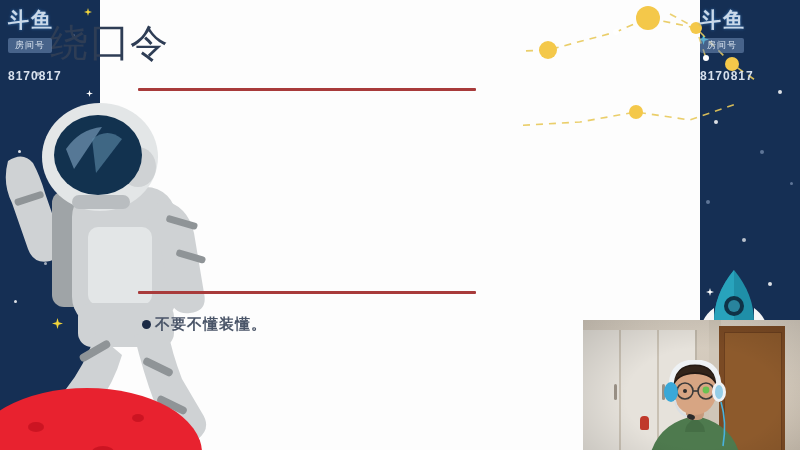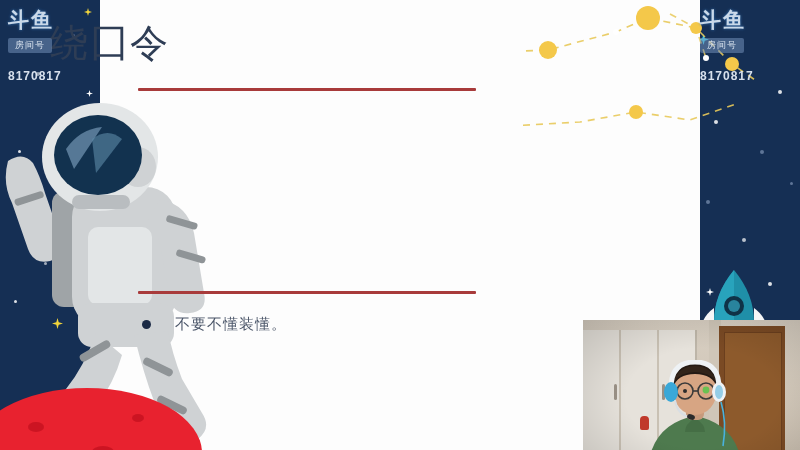--- a/index.html
+++ b/index.html
@@ -24,21 +24,21 @@
   #title{position:absolute;left:50px;top:18px;font-size:38px;color:#2e3d55;
          letter-spacing:2px;font-family:"DejaVu Sans",sans-serif;font-weight:400;}
   .rule{position:absolute;left:138px;width:338px;height:3px;
         background:#a83b3b;border-radius:1px;}
   #rule-top{top:88px;}
   #rule-bottom{top:291px;}
   #verse{position:absolute;left:138px;top:108px;width:420px;
          font-size:25px;line-height:35px;color:#3d4a5e;
          font-family:"DejaVu Sans",sans-serif;white-space:pre-line;}
   #bullet-row{position:absolute;left:142px;top:315px;display:flex;
-              align-items:center;gap:24px;}
+              align-items:center;gap:4px;font-weight:bold;}
   #bullet-dot{width:9px;height:9px;border-radius:50%;background:#1b2a45;}
   #bullet-text{font-size:15px;color:#4a5568;letter-spacing:1px;
                font-family:"DejaVu Serif",serif;}
 
   
   #constellation{position:absolute;left:520px;top:0;width:280px;height:140px;}
 
   
   #astro{position:absolute;left:0;top:95px;width:210px;height:355px;}
 

